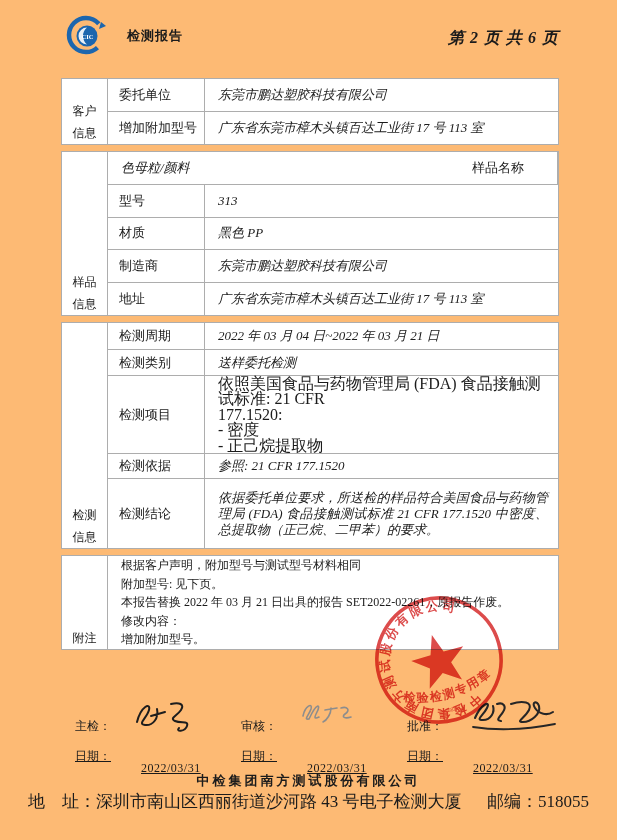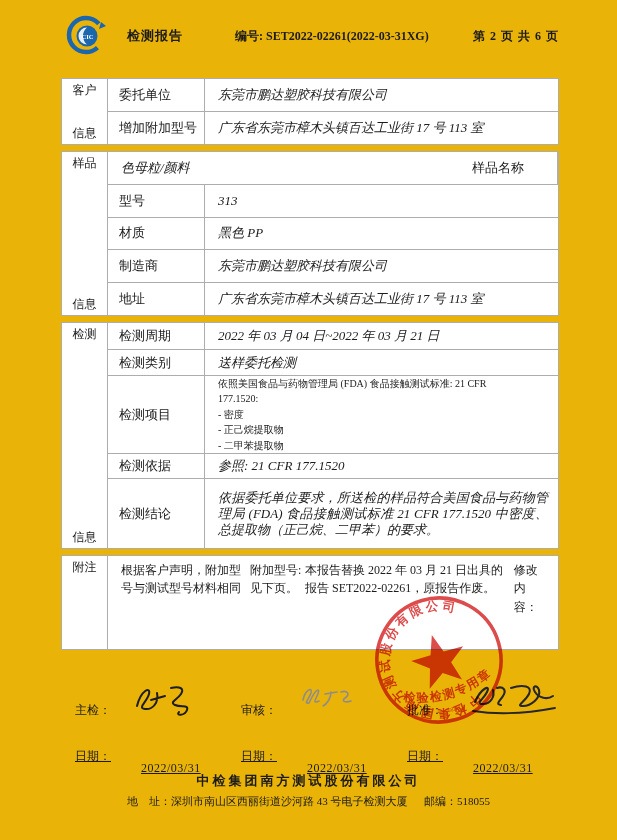--- a/index.html
+++ b/index.html
@@ -1,71 +1,70 @@
 <!DOCTYPE html>
 <html><head>
 <meta charset="utf-8">
 <style>
   html,body{margin:0;padding:0;background:#888;}
-  .page{position:relative;width:617px;height:840px;background:#eab308;margin:0 auto;
+  .page{position:relative;width:617px;height:840px;background:#fdba74;margin:0 auto;
         font-family:"Liberation Serif","DejaVu Serif",serif;color:#1b1b1b;overflow:hidden;}
   
   .hdr{position:absolute;top:14px;left:61px;width:498px;height:44px;}
   .logo{position:absolute;left:2px;top:0;width:46px;height:42px;}
   .hdr-title{position:absolute;left:66px;top:13px;font-size:13px;font-weight:bold;letter-spacing:1px;}
   .hdr-no{position:absolute;left:174px;top:14px;font-size:12px;font-weight:bold;white-space:nowrap;}
-  .hdr-page{position:absolute;right:0;top:14px;font-size:12px;font-weight:bold;white-space:nowrap;letter-spacing:1px;}
+  .hdr-page{position:absolute;right:0;top:14px;font-size:16px;font-weight:bold;white-space:nowrap;letter-spacing:1px;font-style:italic;}
   
   .block{position:absolute;left:61px;width:498px;border:1px solid #adadad;display:flex;box-sizing:border-box;background:#fff;}
   .sec-label{width:46px;flex:0 0 46px;border-right:1px solid #adadad;display:flex;flex-direction:column;
-             align-items:center;justify-content:space-between;font-size:12px;line-height:22px;box-sizing:border-box;}
+             align-items:center;justify-content:flex-end;font-size:12px;line-height:22px;box-sizing:border-box;}
   .rows{flex:1;display:flex;flex-direction:column;}
   .row{display:flex;box-sizing:border-box;}
   .row + .row{border-top:1px solid #adadad;}
   .cell{box-sizing:border-box;display:flex;align-items:center;font-size:13px;}
   .field{width:97px;flex:0 0 97px;border-right:1px solid #adadad;padding-left:11px;}
   .value{flex:1;padding-left:13px;padding-right:10px;font-style:italic;}
   .value-lines{flex:1;padding:6px 10px 6px 13px;display:flex;flex-direction:column;justify-content:center;
-               font-size:10px;line-height:15.6px;}
+               font-size:16px;line-height:15.6px;}
   .para{display:block;line-height:16px;text-align:justify;padding-top:2px;padding-bottom:2px;}
-  .notes-cell{flex:1;padding:5px 12px 5px 13px;font-size:12px;display:flex;flex-direction:row;justify-content:center;}
+  .notes-cell{flex:1;padding:5px 12px 5px 13px;font-size:12px;display:flex;flex-direction:column;justify-content:center;}
   .notes-cell div{line-height:18.4px;}
   
   .sig-area{position:absolute;left:61px;top:678px;width:498px;height:90px;font-size:12px;}
-  .sig-row{position:absolute;left:0;top:0;width:100%;display:flex;}
+  .sig-row{position:absolute;left:0;top:16px;width:100%;display:flex;}
   .date-row{position:absolute;left:0;top:58px;width:100%;display:flex;}
   .sig-col{flex:1;display:flex;align-items:flex-end;}
   .sig-label{padding-left:14px;white-space:nowrap;line-height:20px;}
   .date-col{flex:1;display:flex;align-items:center;text-decoration:underline;}
   .date-val{margin-left:30px;letter-spacing:.5px;margin-top:25px;}
   .sig-svg{margin-left:16px;}
   
   .seal{position:absolute;left:371px;top:592px;width:136px;height:136px;mix-blend-mode:multiply;opacity:.92;
         transform:rotate(-16deg);}
   
   .footer{position:absolute;left:0;top:772px;width:617px;text-align:center;}
   .f-company{font-size:13px;font-weight:bold;letter-spacing:3px;margin-bottom:4px;}
-  .f-line{font-size:11px;line-height:15px;white-space:nowrap;}
+  .f-line{font-size:17px;line-height:15px;white-space:nowrap;}
   .f-link{color:#1717c9;text-decoration:underline;}
 </style>
 </head>
 <body>
 
 <div class="page">
 
   <div class="hdr">
     <svg class="logo" viewBox="0 0 46 42">
       <circle cx="23" cy="21" r="17" fill="none" stroke="#1c66ae" stroke-width="4.5" stroke-dasharray="80 27" stroke-dashoffset="-14"></circle>
       <path d="M38 8 l5 4 -7 3 z" fill="#1c66ae"></path>
       <circle cx="24" cy="22" r="10.5" fill="#1c66ae"></circle>
       <path d="M24 13.5 a8.5 8.5 0 1 0 0 17 a11 11 0 0 1 0 -17 z" fill="#ffffff" opacity="0.9"></path>
       <text x="24.5" y="24.5" font-size="6.5" font-weight="bold" fill="#ffffff" text-anchor="middle" font-family="Liberation Serif, serif">CIC</text>
     </svg>
     <div class="hdr-title">检测报告</div>
-    <div class="hdr-no"><span>编号: </span><span>SET2022-02261(2022-03-31XG)</span></div>
     <div class="hdr-page">第 2 页 共 6 页</div>
   </div>
 
   <div class="block" style="top:78px;height:67px">
     <div class="sec-label">
       <span>客户</span>
       <span>信息</span>
     </div>
     <div class="rows">
       <div class="row" style="flex:1">
@@ -122,21 +121,20 @@
         <div class="cell field">检测类别</div>
         <div class="cell value">送样委托检测</div>
       </div>
       <div class="row" style="height:78px">
         <div class="cell field">检测项目</div>
         <div class="value-lines">
           <div>依照美国食品与药物管理局 (FDA) 食品接触测试标准: 21 CFR</div>
           <div>177.1520:</div>
           <div>- 密度</div>
           <div>- 正己烷提取物</div>
-          <div>- 二甲苯提取物</div>
         </div>
       </div>
       <div class="row" style="height:25px">
         <div class="cell field">检测依据</div>
         <div class="cell value">参照: 21 CFR 177.1520</div>
       </div>
       <div class="row" style="flex:1">
         <div class="cell field">检测结论</div>
         <div class="cell value">
             <span class="para">依据委托单位要求，所送检的样品符合美国食品与药物管理局 (FDA) 食品接触测试标准 21 CFR 177.1520 中密度、总提取物（正己烷、二甲苯）的要求。</span>
@@ -147,20 +145,21 @@
 
   <div class="block" style="top:555px;height:95px">
     <div class="sec-label">
       <span>附注</span>
     </div>
     <div class="notes-cell">
       <div>根据客户声明，附加型号与测试型号材料相同</div>
       <div>附加型号: 见下页。</div>
       <div>本报告替换 2022 年 03 月 21 日出具的报告 SET2022-02261，原报告作废。</div>
       <div>修改内容：</div>
+      <div>增加附加型号。</div>
     </div>
   </div>
 
   <div class="sig-area">
     <div class="sig-row">
       <div class="sig-col">
         <span class="sig-label">主检：</span>
         <svg class="sig-svg" width="74" height="40" viewBox="0 0 74 40">
           <path d="M10,26 C14,10 24,6 22,14 C20,22 10,28 18,29 C26,30 32,22 30,13 M24,20 L38,16" fill="none" stroke="#1d1d1d" stroke-width="2" stroke-linecap="round"></path>
           <path d="M44,8 C52,6 58,8 54,14 C50,20 42,22 48,25 C54,28 62,24 60,30 C58,36 48,36 52,32" fill="none" stroke="#1d1d1d" stroke-width="2" stroke-linecap="round"></path>

